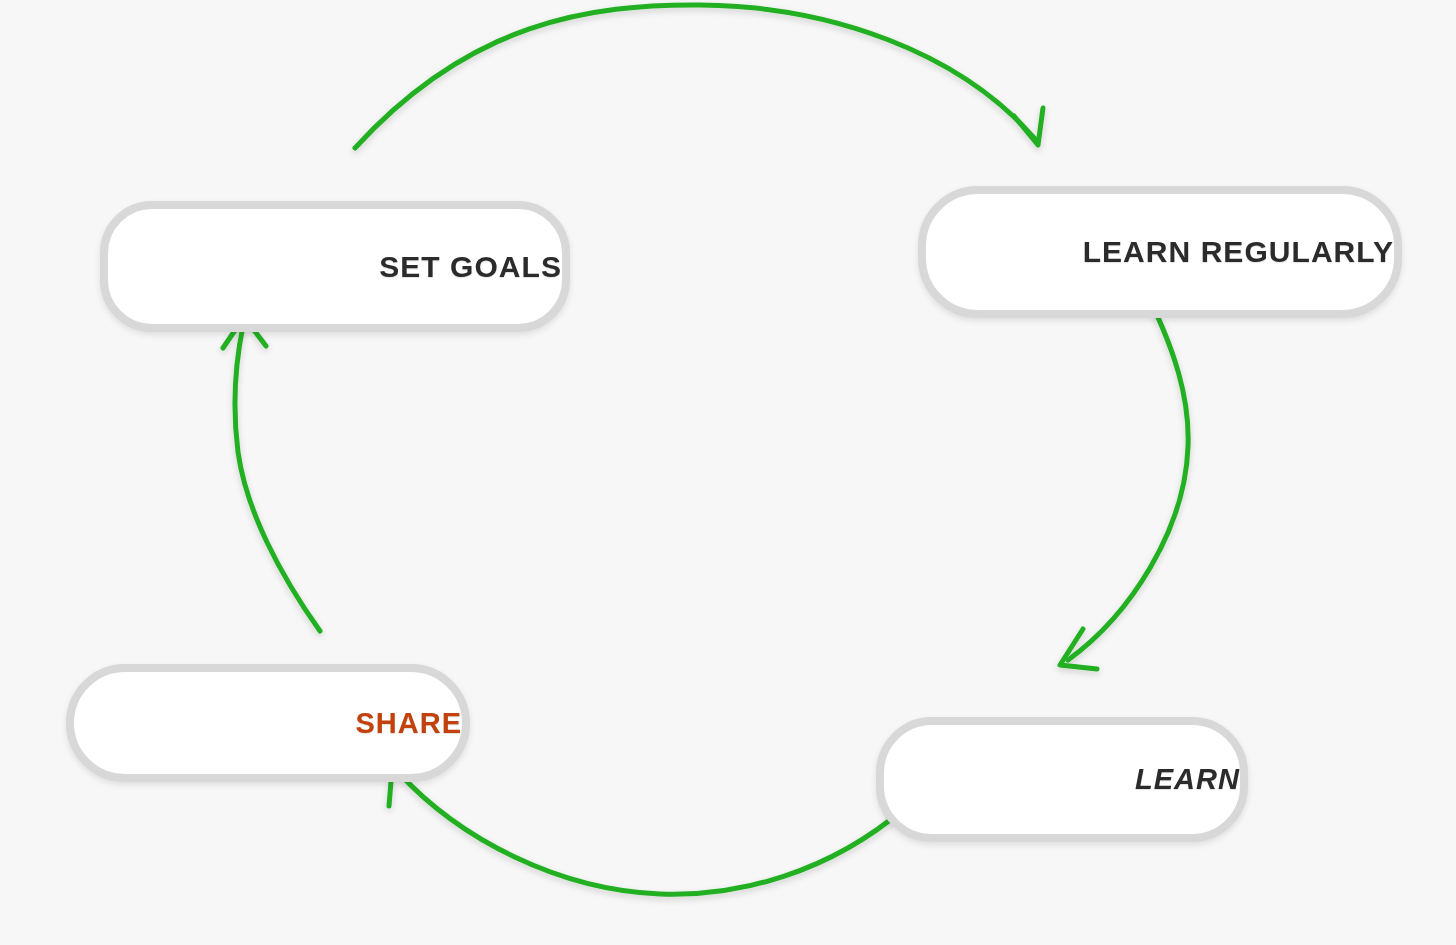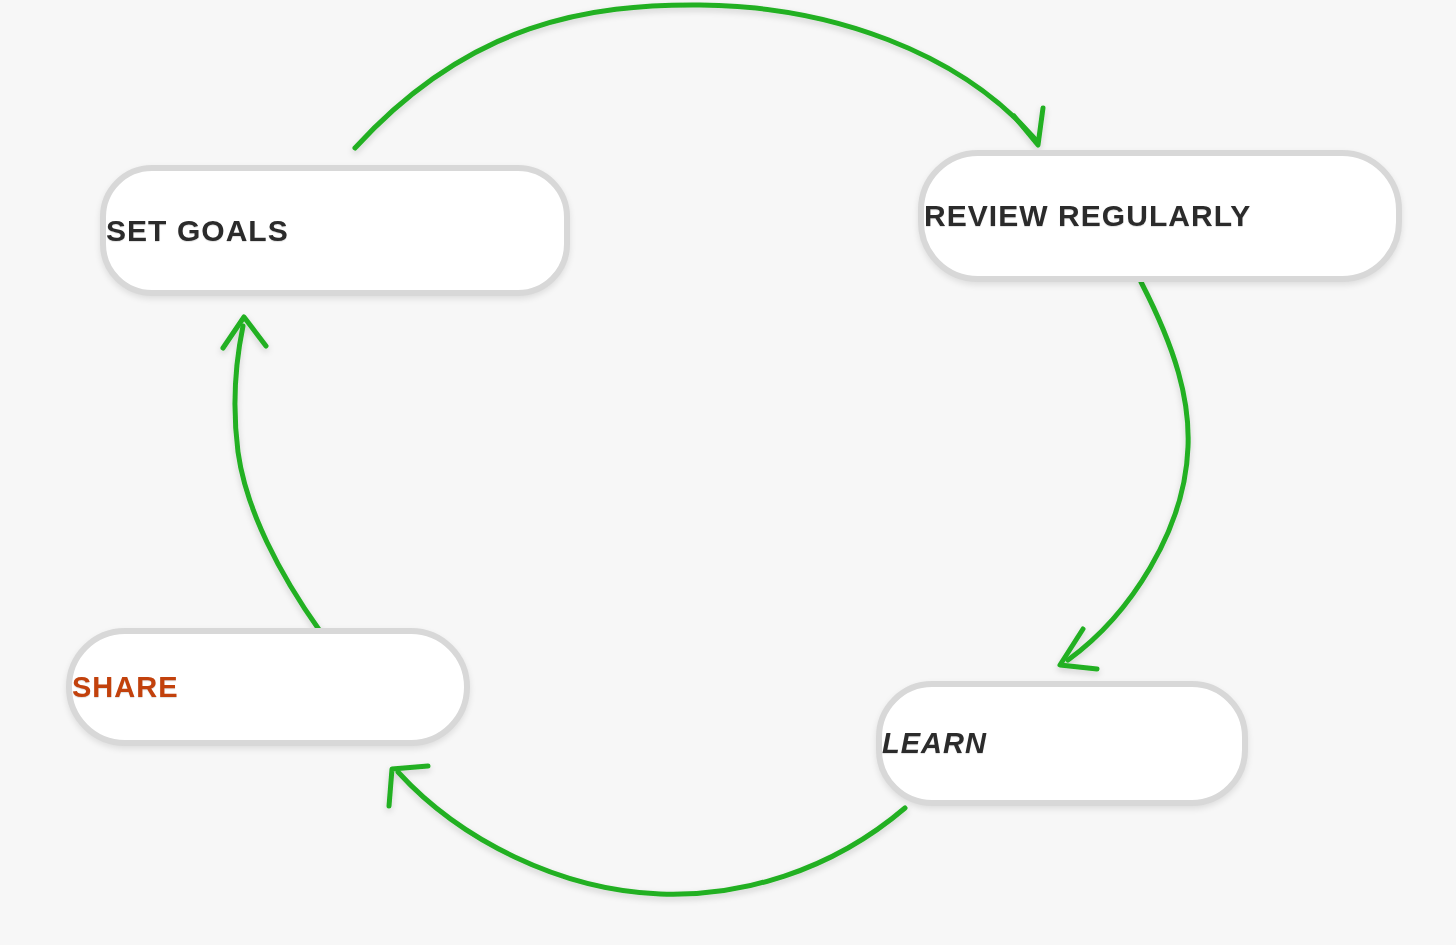--- a/index.html
+++ b/index.html
@@ -23,26 +23,27 @@
     position: absolute;
     left: 0;
     top: 0;
     width: 1456px;
     height: 945px;
   }
   .node {
     position: absolute;
     box-sizing: border-box;
     background: #ffffff;
-    border: 6px solid #84cc16;
+    border: 8px solid #84cc16;
     display: flex;
     align-items: center;
-    justify-content: flex-start;
+    justify-content: flex-end;
     box-shadow: 0 3px 6px rgba(0,0,0,0.10);
     z-index: 2;
+    margin-top: 36px;
   }
   .node-label {
     color: #2b2b2b;
     font-weight: bold;
     letter-spacing: 0.035em;
     text-align: center;
     white-space: nowrap;
     line-height: 1;
     text-shadow: 0 1px 1px rgba(0,0,0,0.13);
   }
@@ -117,21 +118,21 @@
         <polyline points="223,348 244,317 266,346"></polyline>
       </g>
     </g>
   </svg>
 
   <div class="node" id="node-set-goals" style="background: rgb(255, 255, 255); border-color: rgb(216, 216, 216);">
     <span class="node-label" style="color: rgb(43, 43, 43);">SET GOALS</span>
   </div>
 
   <div class="node" id="node-review-regularly" style="background: rgb(255, 255, 255); border-color: rgb(216, 216, 216);">
-    <span class="node-label" style="color: rgb(43, 43, 43);">REVIEW REGULARLY</span>
+    <span class="node-label" style="color: rgb(43, 43, 43);">LEARN REGULARLY</span>
   </div>
 
   <div class="node" id="node-learn" style="background: rgb(255, 255, 255); border-color: rgb(216, 216, 216);">
     <span class="node-label" style="color: rgb(43, 43, 43); font-style: italic;">LEARN</span>
   </div>
 
   <div class="node" id="node-share" style="background: rgb(255, 255, 255); border-color: rgb(216, 216, 216);">
     <span class="node-label" style="color: #c2410c;">SHARE</span>
   </div>
 

